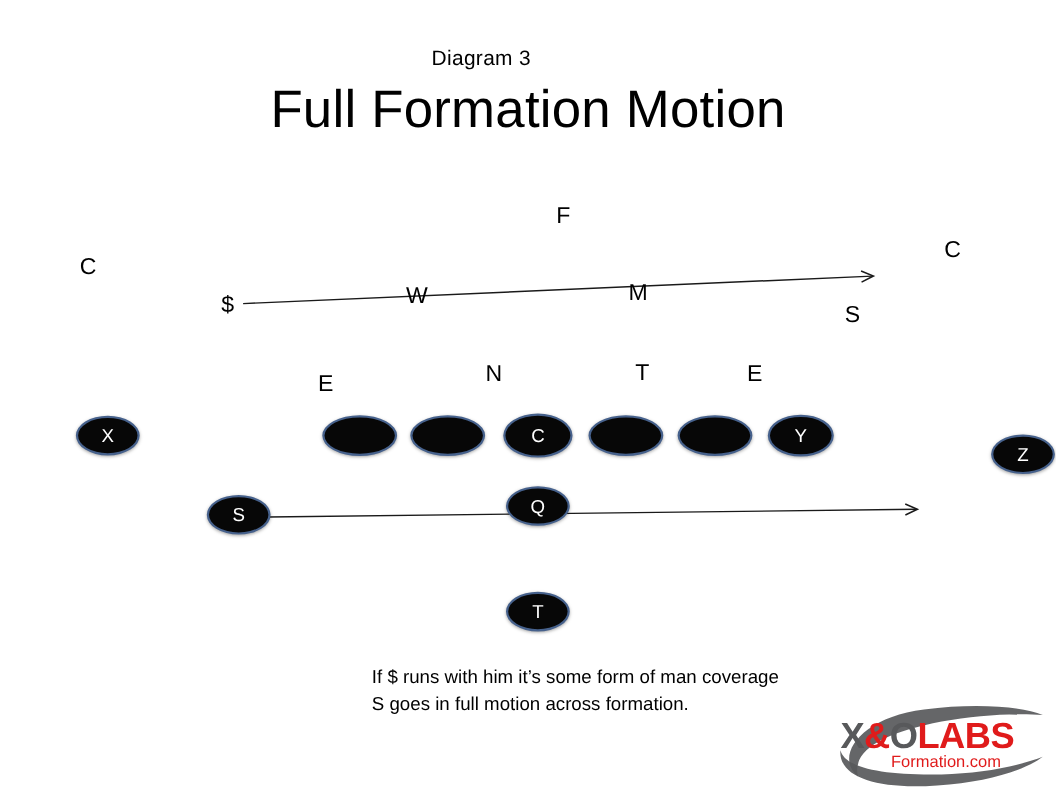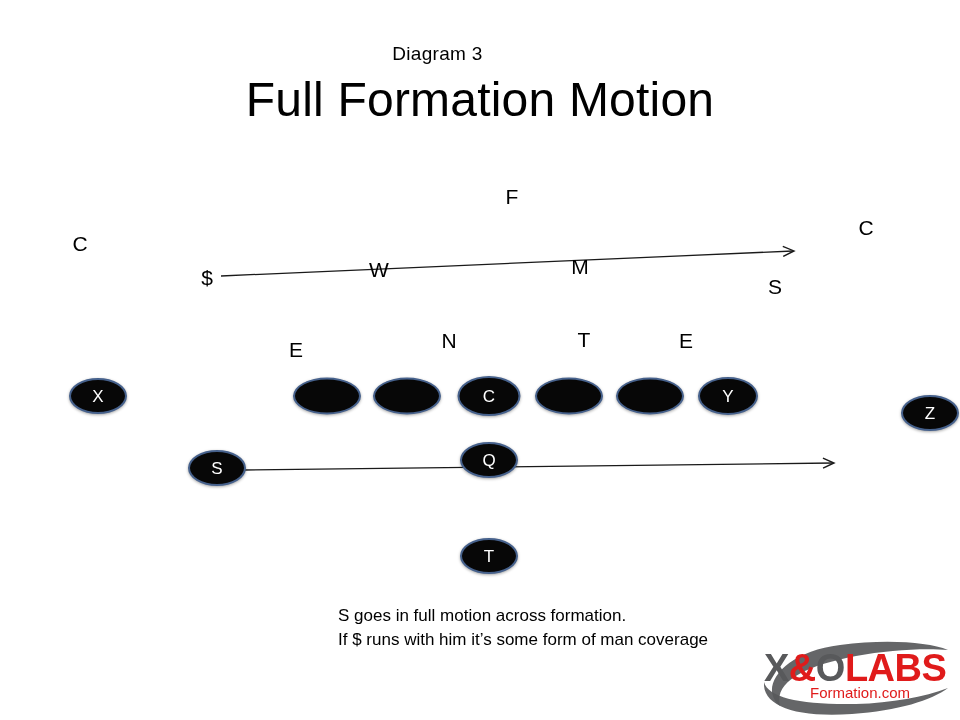--- a/index.html
+++ b/index.html
@@ -100,21 +100,21 @@
     position: absolute;
     left: 752px;
     top: 636px;
     width: 208px;
     height: 84px;
   }
   .logo-wordmark {
     position: absolute;
     left: 12px;
     top: 16px;
-    font-size: 38px;
+    font-size: 33px;
     line-height: 33px;
     font-weight: bold;
     font-family: "Liberation Sans", sans-serif;
     letter-spacing: -0.5px;
     white-space: nowrap;
   }
   .logo-xo { color: #58595b; }
   .logo-amp { color: #e01b1b; }
   .logo-labs { color: #e01b1b; }
   .logo-url {
@@ -191,22 +191,22 @@
       </div>
       <div class="oval" style="left: 489px; top: 460px; width: 58px; height: 36px; background: rgb(7, 7, 7); border-color: rgb(70, 97, 140);">
         <span>Q</span>
       </div>
       <div class="oval" style="left: 489px; top: 556px; width: 58px; height: 36px; background: rgb(7, 7, 7); border-color: rgb(70, 97, 140);">
         <span>T</span>
       </div>
     </div>
 
   <div class="caption">
+    <div>If $ runs with him it’s some form of man coverage</div>
     <div>S goes in full motion across formation.</div>
-    <div>If $ runs with him it’s some form of man coverage</div>
   </div>
 
   <div id="logo">
     <svg width="208" height="84" viewBox="0 0 208 84" style="position:absolute;left:0;top:0;">
       <path d="M28,70 C6,52 30,16 88,9 C134,3 176,6 196,14 C172,12 136,14 104,20 C52,30 22,46 28,70 Z" fill="#58595b" opacity="0.92"></path>
       <path d="M12,46 C10,70 44,82 100,78 C146,75 180,64 196,52 C172,61 140,67 104,68 C50,69 16,62 12,46 Z" fill="#58595b" opacity="0.92"></path>
     </svg>
     <div class="logo-wordmark">
       <span class="logo-xo">X</span><span class="logo-amp">&amp;</span><span class="logo-xo">O</span><span class="logo-labs">LABS</span>
     </div>

